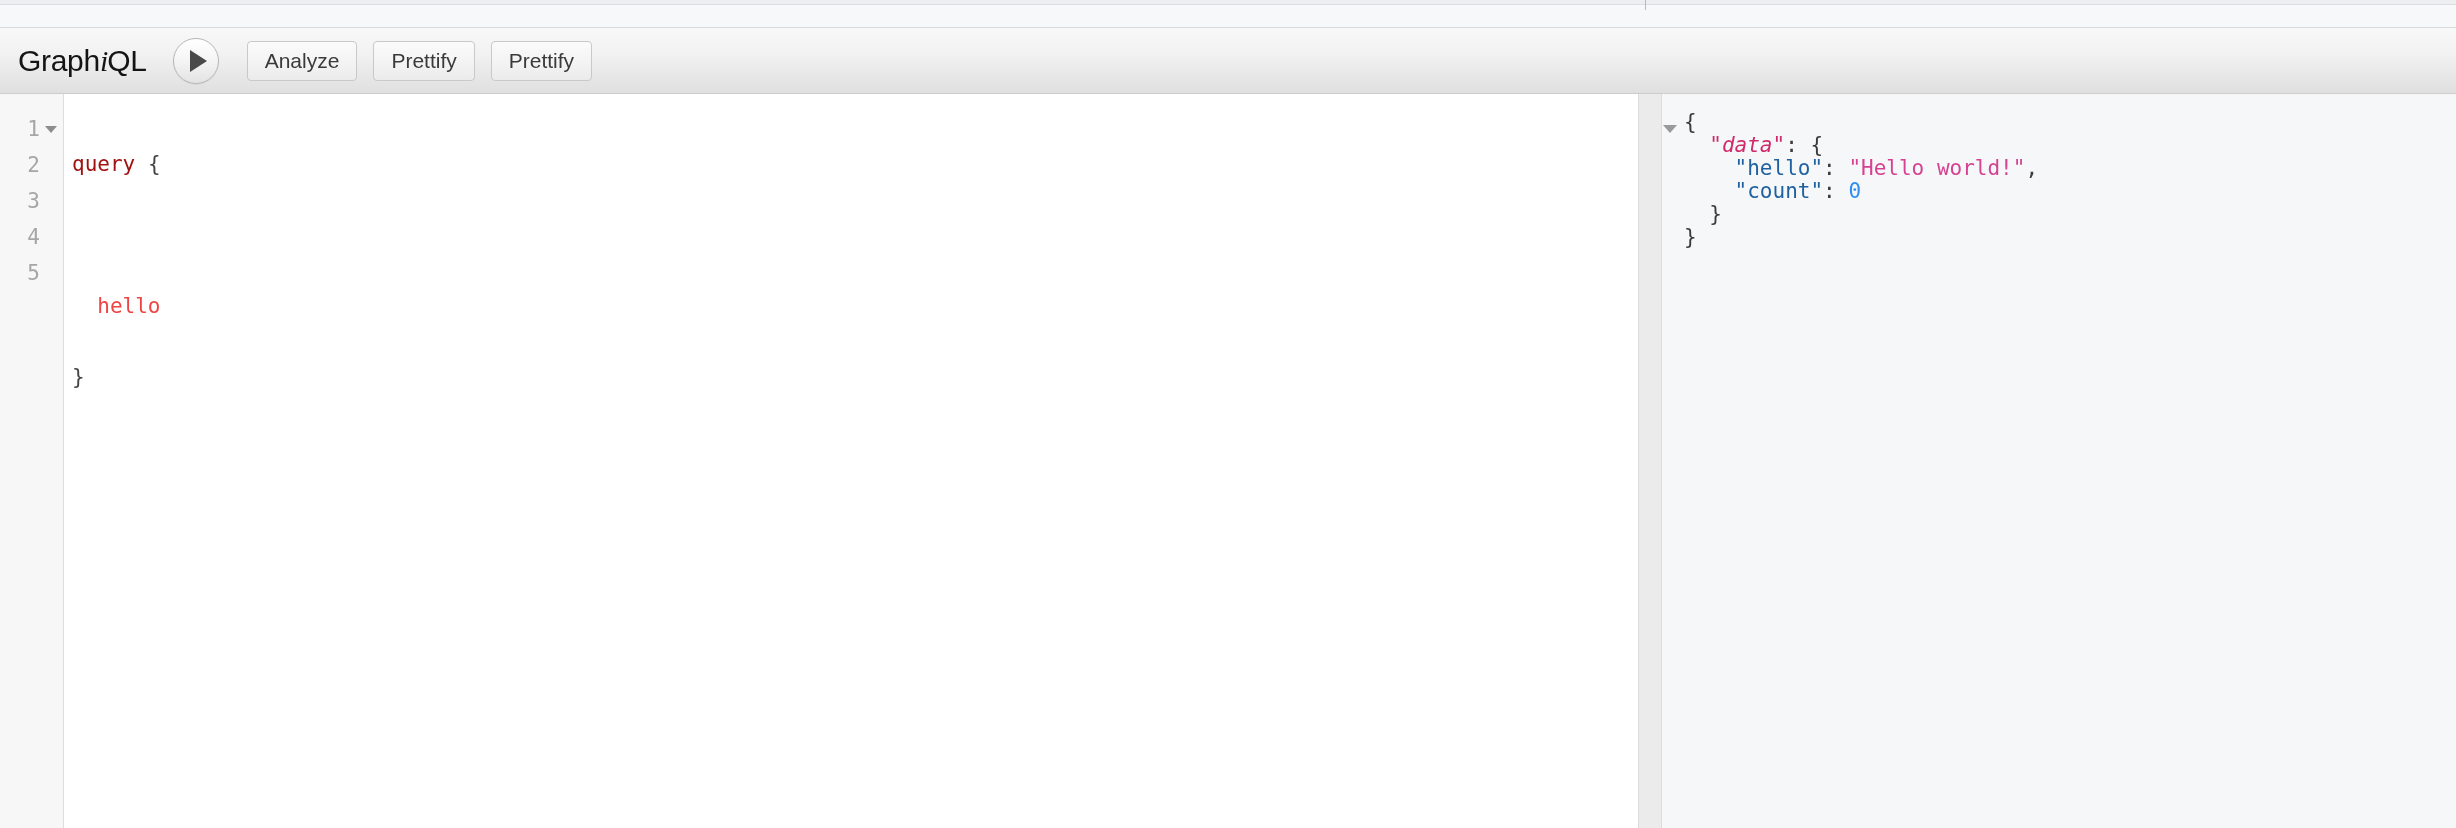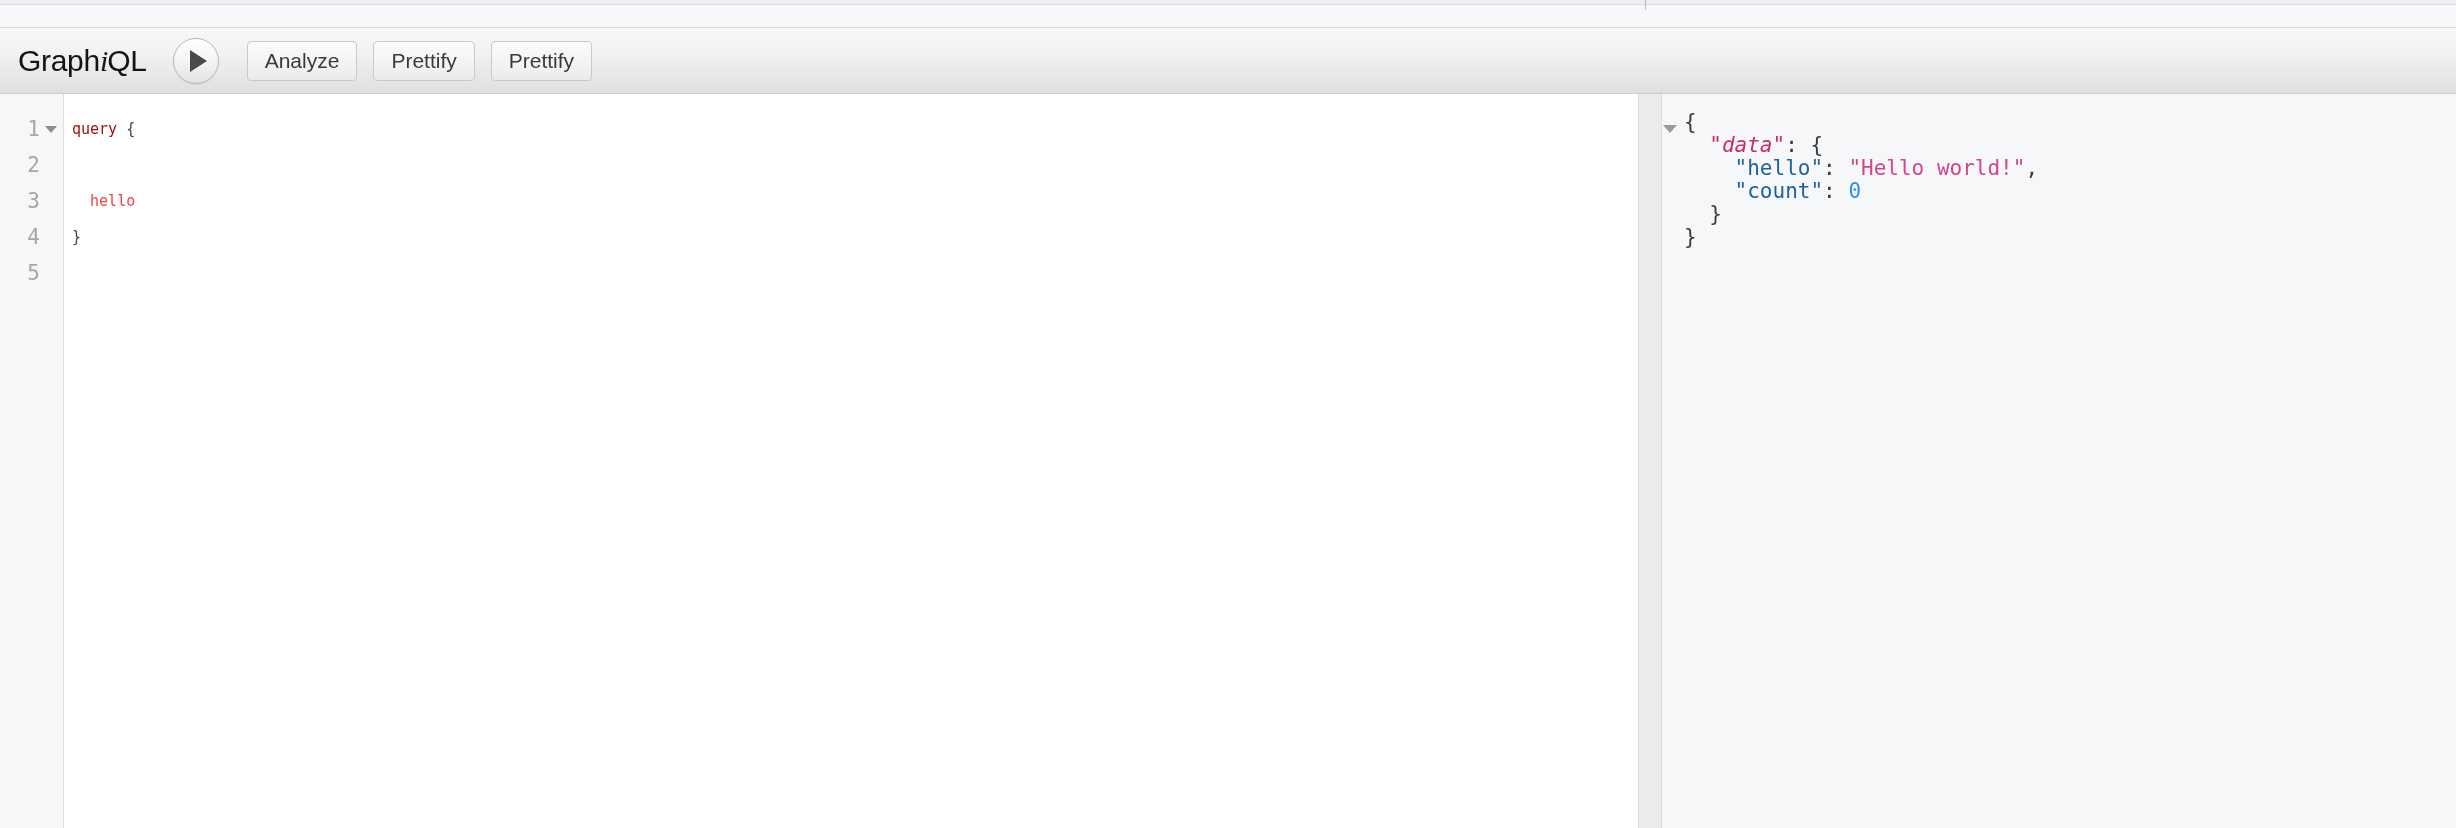--- a/index.html
+++ b/index.html
@@ -176,23 +176,24 @@
     flex: 1 1 auto;
     padding-top: 17px;
     padding-left: 8px;
     overflow: hidden;
     cursor: text;
   }
   .code-line {
     height: 36px;
     line-height: 36px;
     font-family: "DejaVu Sans Mono", monospace;
-    font-size: 15px;
+    font-size: 21px;
     white-space: pre;
     color: #2c2c2c;
+    margin-top: 35px;
   }
   .tok-kw    { color: #a11212; }
   .tok-punct { color: #444444; }
   .tok-field { color: #ef4444; }
 
   
   .divider {
     width: 24px;
     flex: 0 0 24px;
     background: #ebebeb;

